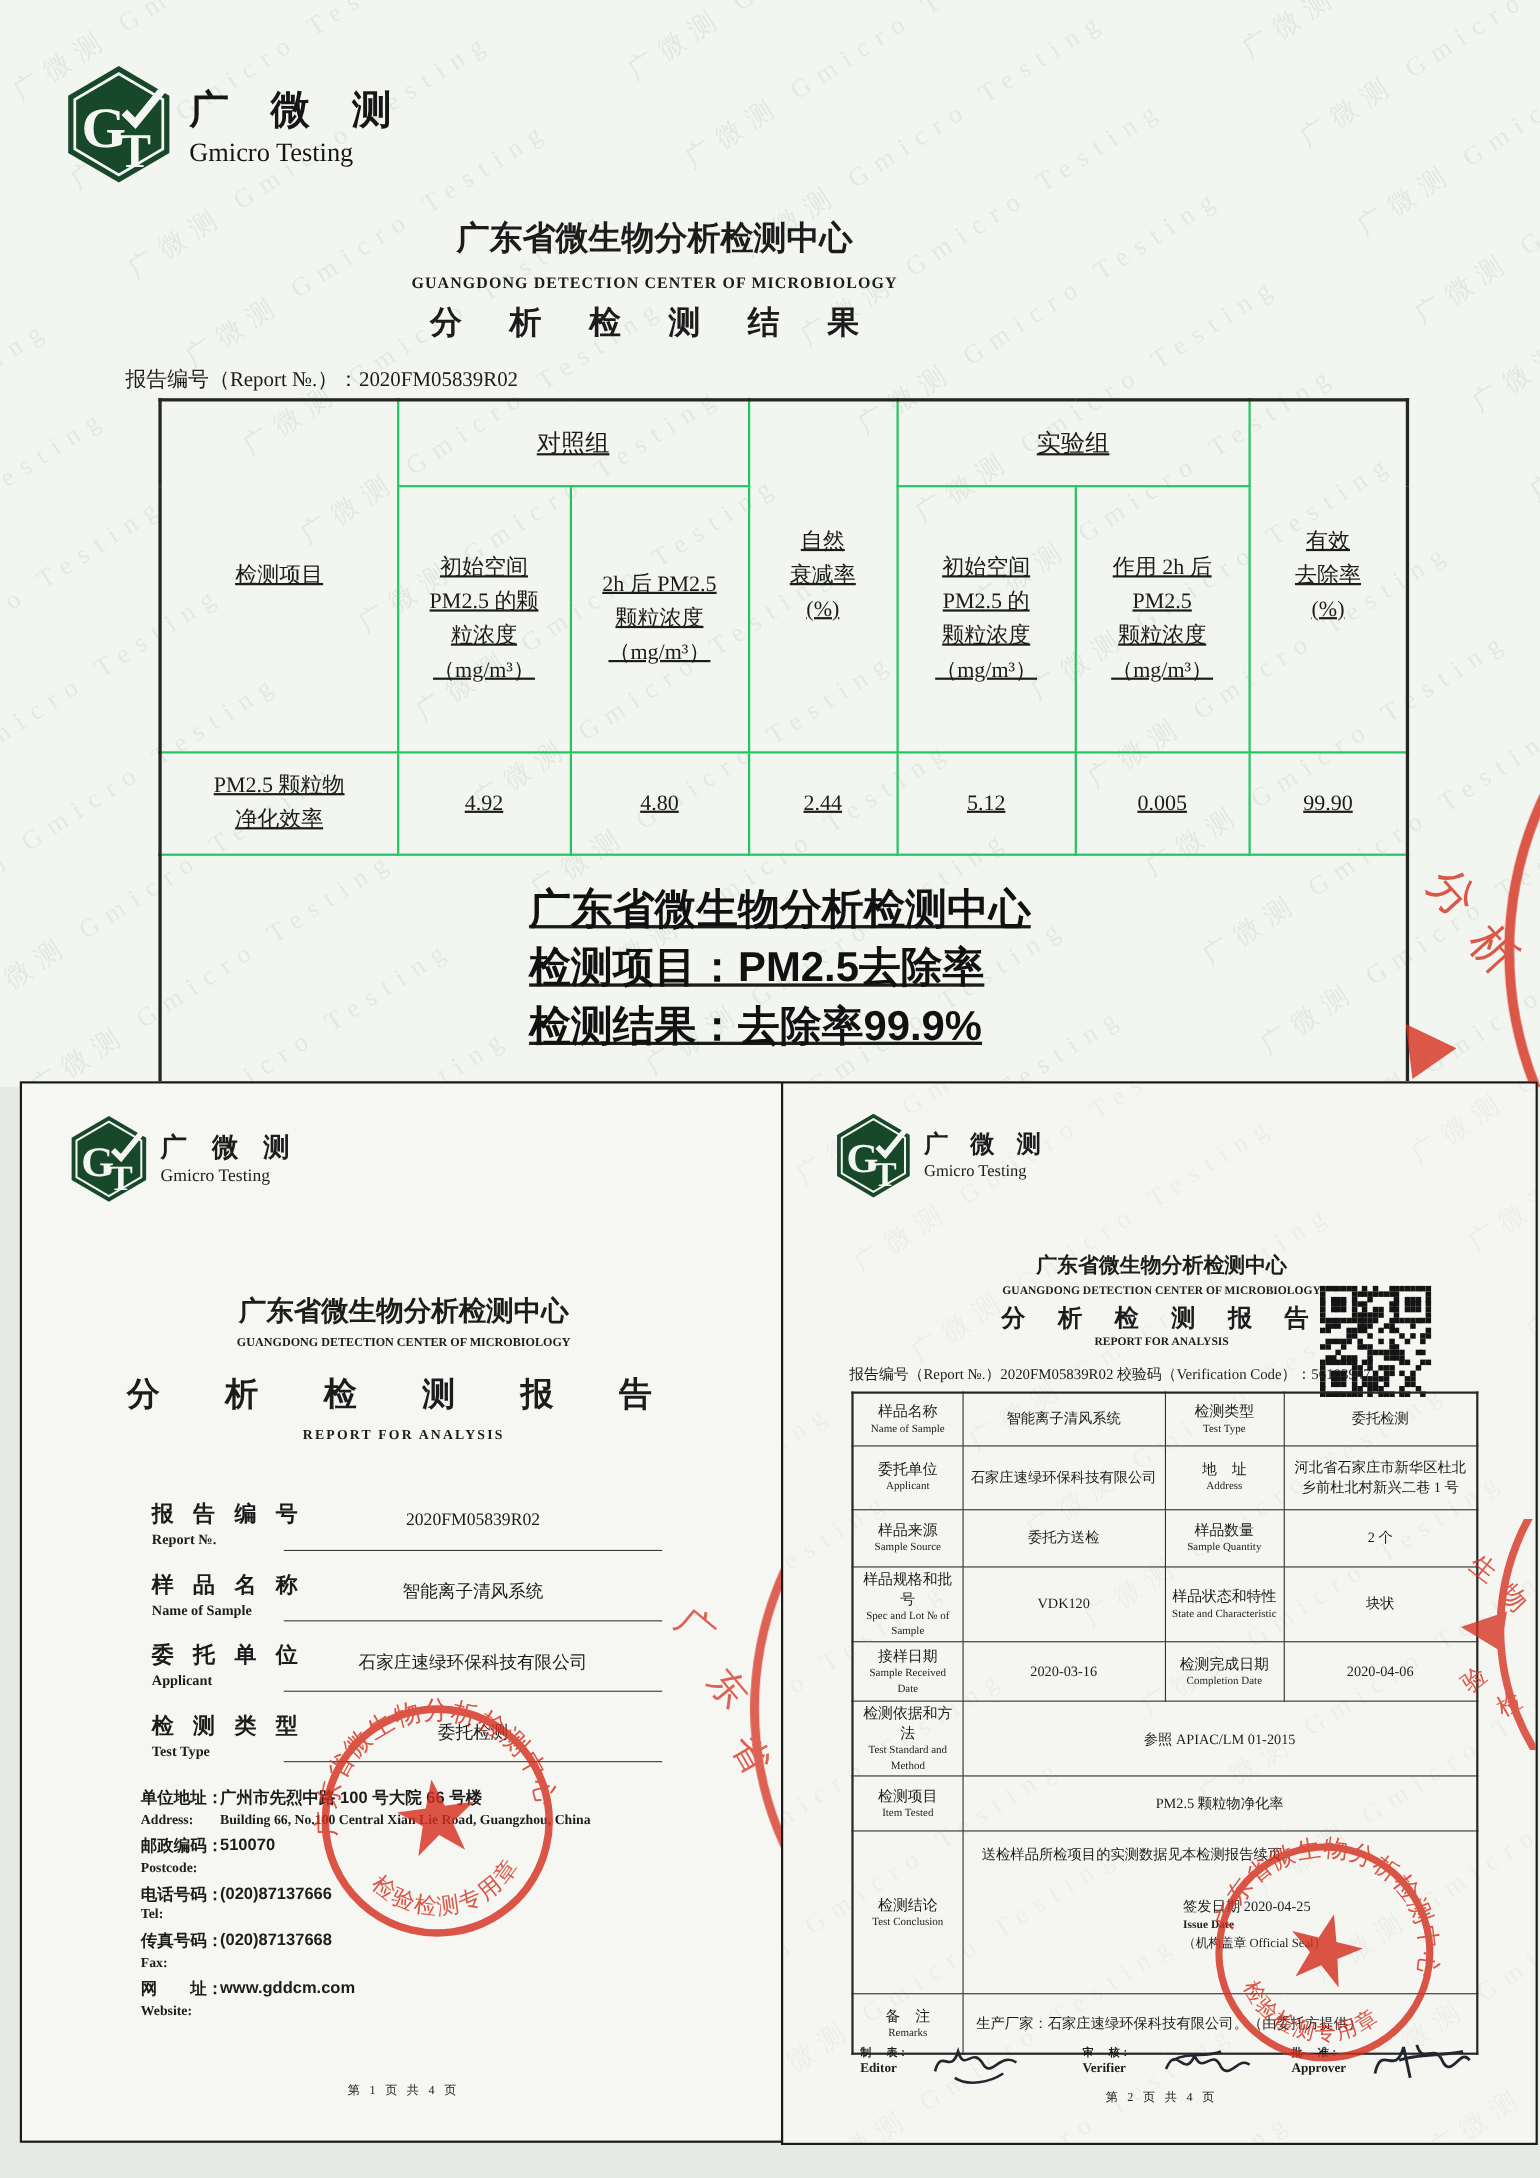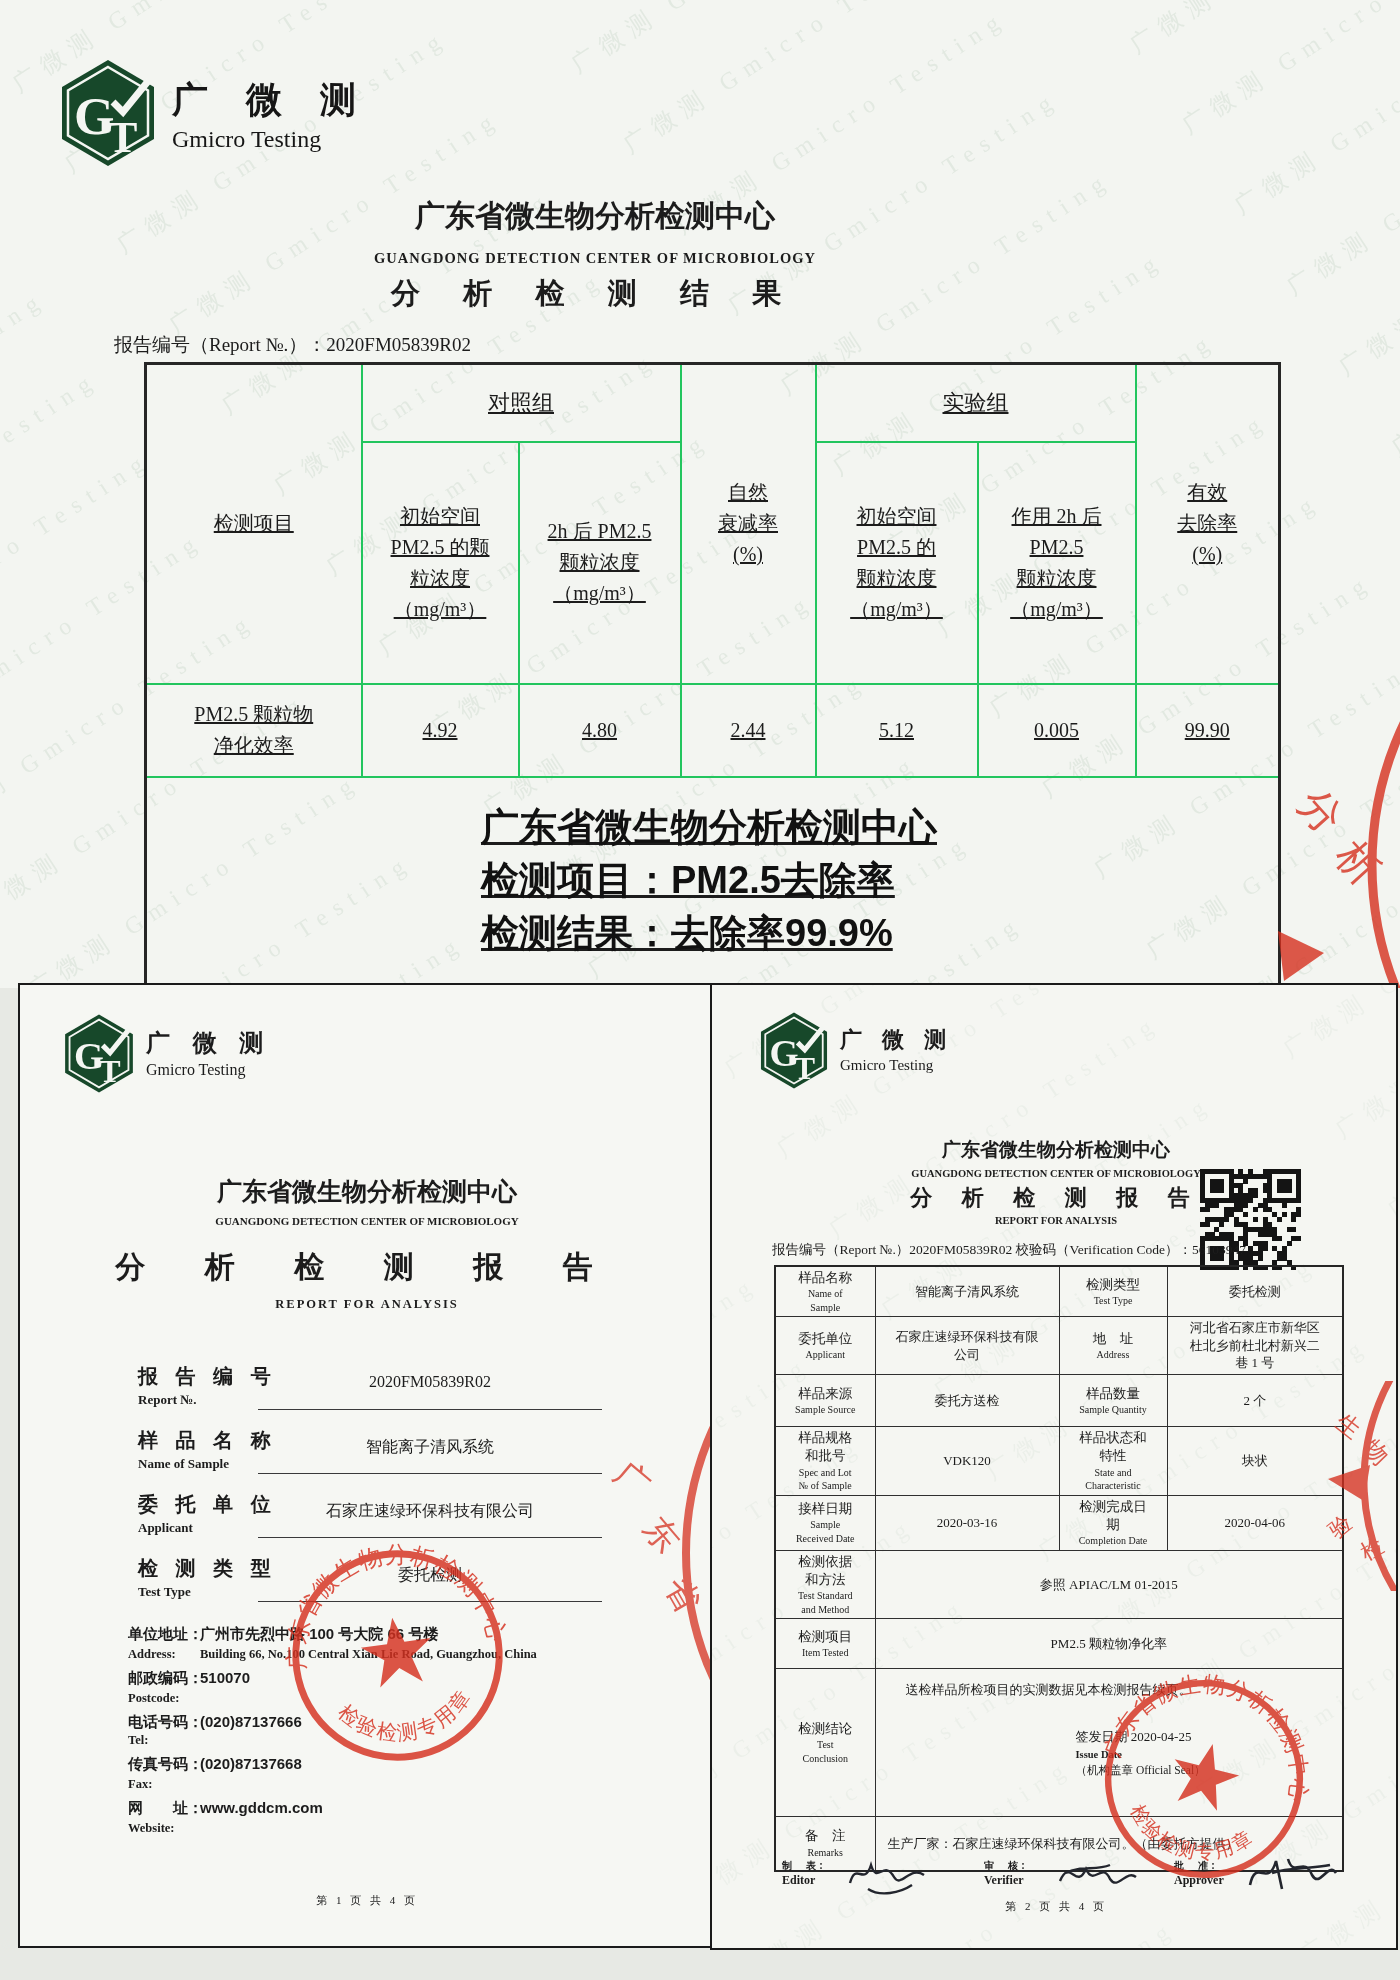--- a/index.html
+++ b/index.html
@@ -21,21 +21,21 @@
   
   .t1{border-collapse:collapse;table-layout:fixed;background:transparent;border:3px solid #262626;}
   .t1 td{border:2px solid #22c55e;text-align:center;vertical-align:middle;padding:0;
          font-size:20px;font-family:"Liberation Serif",serif;line-height:1.55;text-decoration:underline;}
   .t1 .grp{font-size:22px;}
   .sumcell{text-align:left !important;}
   .sumtext{padding-left:334px;}
   .sumtext div{font-family:"Liberation Sans",sans-serif;font-weight:bold;font-size:38px;line-height:53px;color:#111;}
   
   .t2{border-collapse:collapse;table-layout:fixed;border:2px solid #262626;}
-  .t2 td{border:1.5px solid #2f2f2f;text-align:center;vertical-align:middle;padding:2px 18px;
+  .t2 td{border:1.5px solid #2f2f2f;text-align:center;vertical-align:middle;padding:2px 5px;
          font-size:13px;line-height:1.35;}
   .l2cn{font-size:13.5px;}
   .l2en{font-size:10px;font-family:"Liberation Serif",serif;}
   .conc{position:relative;text-align:left !important;vertical-align:top !important;}
   .conctext{padding:10px 12px;font-size:13px;}
   .issue{position:absolute;left:200px;top:58px;width:210px;font-size:13px;line-height:1.5;}
   .issue .en{font-size:10.5px;font-weight:bold;}
   .field-label-cn{font-family:"Liberation Sans",sans-serif;font-weight:bold;font-size:20px;letter-spacing:6px;}
   .field-label-en{font-family:"Liberation Serif",serif;font-weight:bold;font-size:13px;}
   .field-line{border-bottom:1.5px solid #3a3a3a;}

